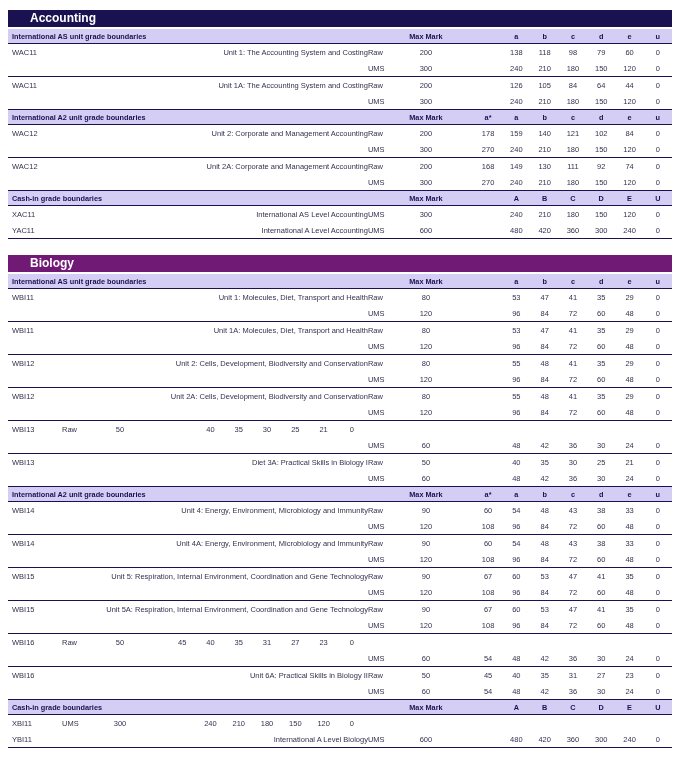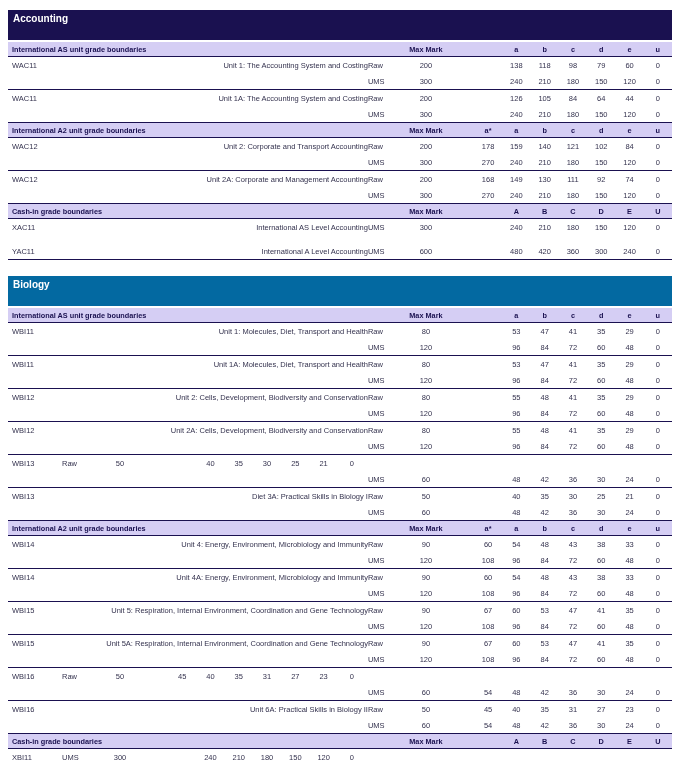--- a/index.html
+++ b/index.html
@@ -7,24 +7,24 @@
   body {
     width: 682px;
     height: 764px;
     font-family: "Liberation Sans", sans-serif;
     color: #34324e;
     overflow: hidden;
   }
   .page { padding: 10px 10px 10px 8px; }
   .section { margin-bottom: 16px; }
   .section-bar {
-    height: 30px;
+    height: 17px;
     line-height: 17px;
-    padding-left: 5px;
-    font-size: 10px;
+    padding-left: 22px;
+    font-size: 12px;
     font-weight: bold;
     color: #ffffff;
     margin-bottom: 2px;
   }
   .block-header {
     display: flex;
     align-items: center;
     height: 15px;
     font-size: 7.3px;
     font-weight: bold;
@@ -131,21 +131,21 @@
           <div class="col-g">a</div>
           <div class="col-g">b</div>
           <div class="col-g">c</div>
           <div class="col-g">d</div>
           <div class="col-g">e</div>
           <div class="col-g">u</div>
         </div>
         <div class="group" style="border-bottom-color: rgb(26, 17, 80);">
           <div class="row" style="color: rgb(52, 50, 78);">
             <div class="col-code">WAC12</div>
-            <div class="col-title">Unit 2: Corporate and Transport Accounting</div>
+            <div class="col-title">Unit 2: Corporate and Management Accounting</div>
             <div class="col-type">Raw</div>
             <div class="col-max">200</div>
             <div class="col-sp"></div>
             <div class="col-g">178</div>
             <div class="col-g">159</div>
             <div class="col-g">140</div>
             <div class="col-g">121</div>
             <div class="col-g">102</div>
             <div class="col-g">84</div>
             <div class="col-g">0</div>
@@ -215,38 +215,38 @@
             <div class="col-max">300</div>
             <div class="col-sp"></div>
             <div class="col-g"></div>
             <div class="col-g">240</div>
             <div class="col-g">210</div>
             <div class="col-g">180</div>
             <div class="col-g">150</div>
             <div class="col-g">120</div>
             <div class="col-g">0</div>
           </div>
-          <div class="row" style="color: rgb(52, 50, 78); margin-top: 8px;">
+          <div class="row" style="color: rgb(52, 50, 78);">
             <div class="col-code">YAC11</div>
             <div class="col-title">International A Level Accounting</div>
             <div class="col-type">UMS</div>
             <div class="col-max">600</div>
             <div class="col-sp"></div>
             <div class="col-g"></div>
             <div class="col-g">480</div>
             <div class="col-g">420</div>
             <div class="col-g">360</div>
             <div class="col-g">300</div>
             <div class="col-g">240</div>
             <div class="col-g">0</div>
           </div>
         </div>
       </div>
       <div class="section">
-        <div class="section-bar" style="background: #0369a1; color: rgb(255, 255, 255);">Biology</div>
+        <div class="section-bar" style="background: #701a75; color: rgb(255, 255, 255);">Biology</div>
         <div class="block-header" style="background: rgb(213, 206, 244); color: rgb(26, 17, 80); border-bottom: 1px solid rgb(26, 17, 80);">
           <div class="block-title">International AS unit grade boundaries</div>
           <div class="col-max">Max Mark</div>
           <div class="col-sp"></div>
           <div class="col-g"></div>
           <div class="col-g">a</div>
           <div class="col-g">b</div>
           <div class="col-g">c</div>
           <div class="col-g">d</div>
           <div class="col-g">e</div>

